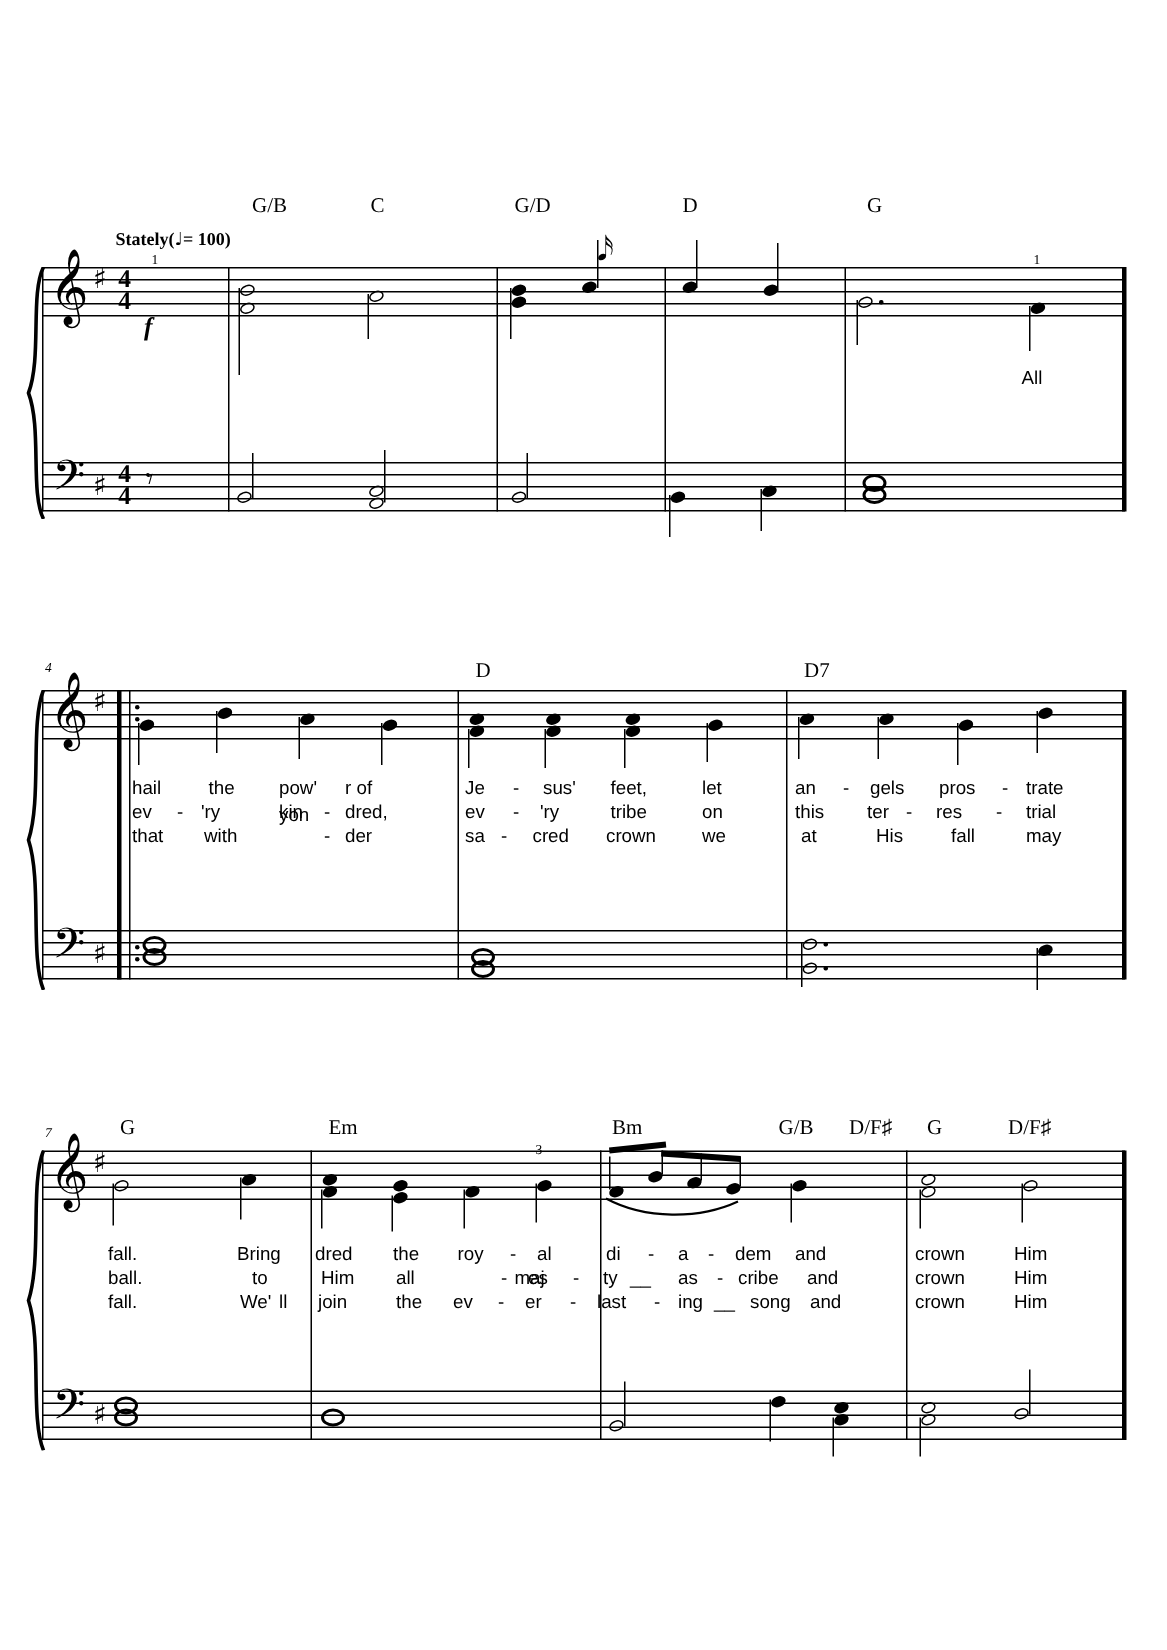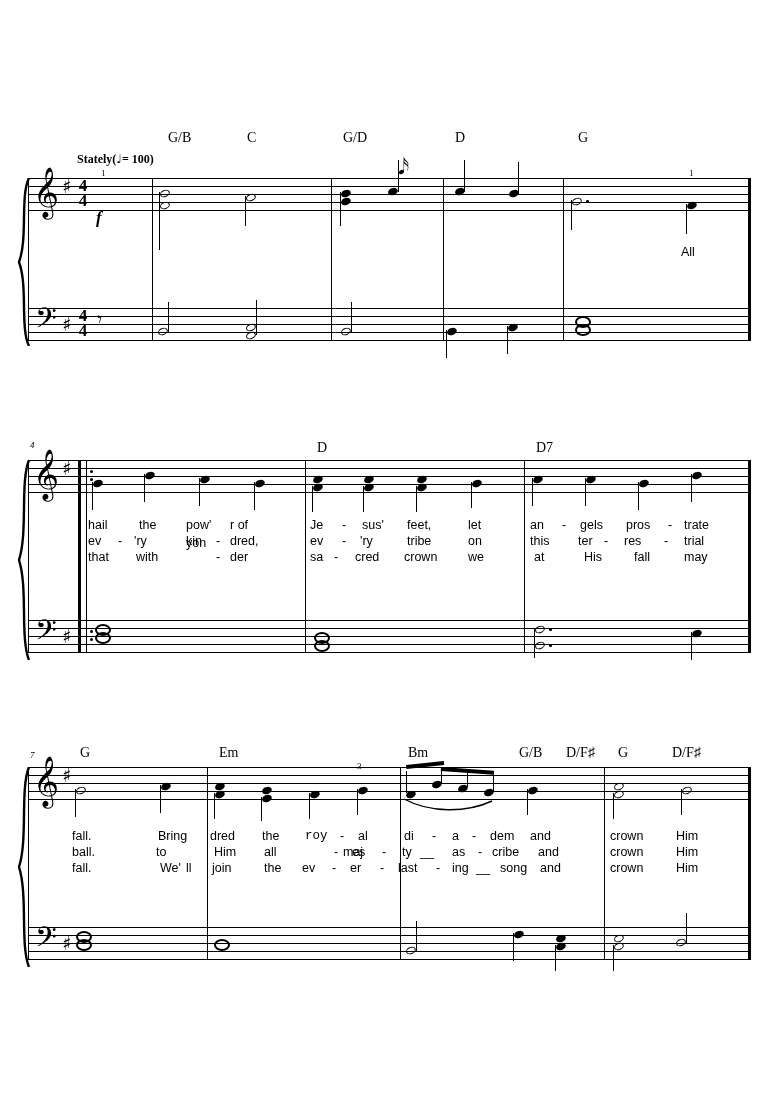--- a/index.html
+++ b/index.html
@@ -537,34 +537,34 @@
     <div class="nh open" style="left:614px; top:38px;"></div>
     <div class="nh open" style="left:614px; top:46px;"></div>
     <div class="stem" style="left:613px; top:48px; height:26px;"></div>
     <div class="nh open" style="left:682px; top:42px;"></div>
     <div class="stem" style="left:681px; top:44px; height:26px;"></div>
 
     <div class="lyric" style="left:72px; top:84px;">fall.</div>
     <div class="lyric" style="left:158px; top:84px;">Bring</div>
     <div class="lyric" style="left:210px; top:84px;">dred</div>
     <div class="lyric" style="left:262px; top:84px;">the</div>
-    <div class="lyric" style="left:305px; top:84px;font-family:Liberation Mono, monospace;">roy</div>
+    <div class="lyric" style="left:305px; top:84px;">roy</div>
     <div class="hyph" style="left:340px; top:84px;">-</div>
     <div class="lyric" style="left:358px; top:84px;">al</div>
     <div class="lyric" style="left:404px; top:84px;">di</div>
     <div class="hyph" style="left:432px; top:84px;">-</div>
     <div class="lyric" style="left:452px; top:84px;">a</div>
     <div class="hyph" style="left:472px; top:84px;">-</div>
     <div class="lyric" style="left:490px; top:84px;">dem</div>
     <div class="lyric" style="left:530px; top:84px;">and</div>
     <div class="lyric" style="left:610px; top:84px;">crown</div>
     <div class="lyric" style="left:676px; top:84px;">Him</div>
 
     <div class="lyric" style="left:72px; top:100px;">ball.</div>
-    <div class="lyric" style="left:156px; top:100px;text-align:center;">to</div>
+    <div class="lyric" style="left:168px; top:100px;text-align:center;">to</div>
     <div class="lyric" style="left:214px; top:100px;">Him</div>
     <div class="lyric" style="left:264px; top:100px;">all</div>
     <div class="lyric" style="left:300px; top:100px;margin-left:43px;">maj</div>
     <div class="hyph" style="left:334px; top:100px;">-</div>
     <div class="lyric" style="left:352px; top:100px;">es</div>
     <div class="hyph" style="left:382px; top:100px;">-</div>
     <div class="lyric" style="left:402px; top:100px;">ty</div>
     <div class="lyric" style="left:420px; top:100px;">__</div>
     <div class="lyric" style="left:452px; top:100px;">as</div>
     <div class="hyph" style="left:478px; top:100px;">-</div>

